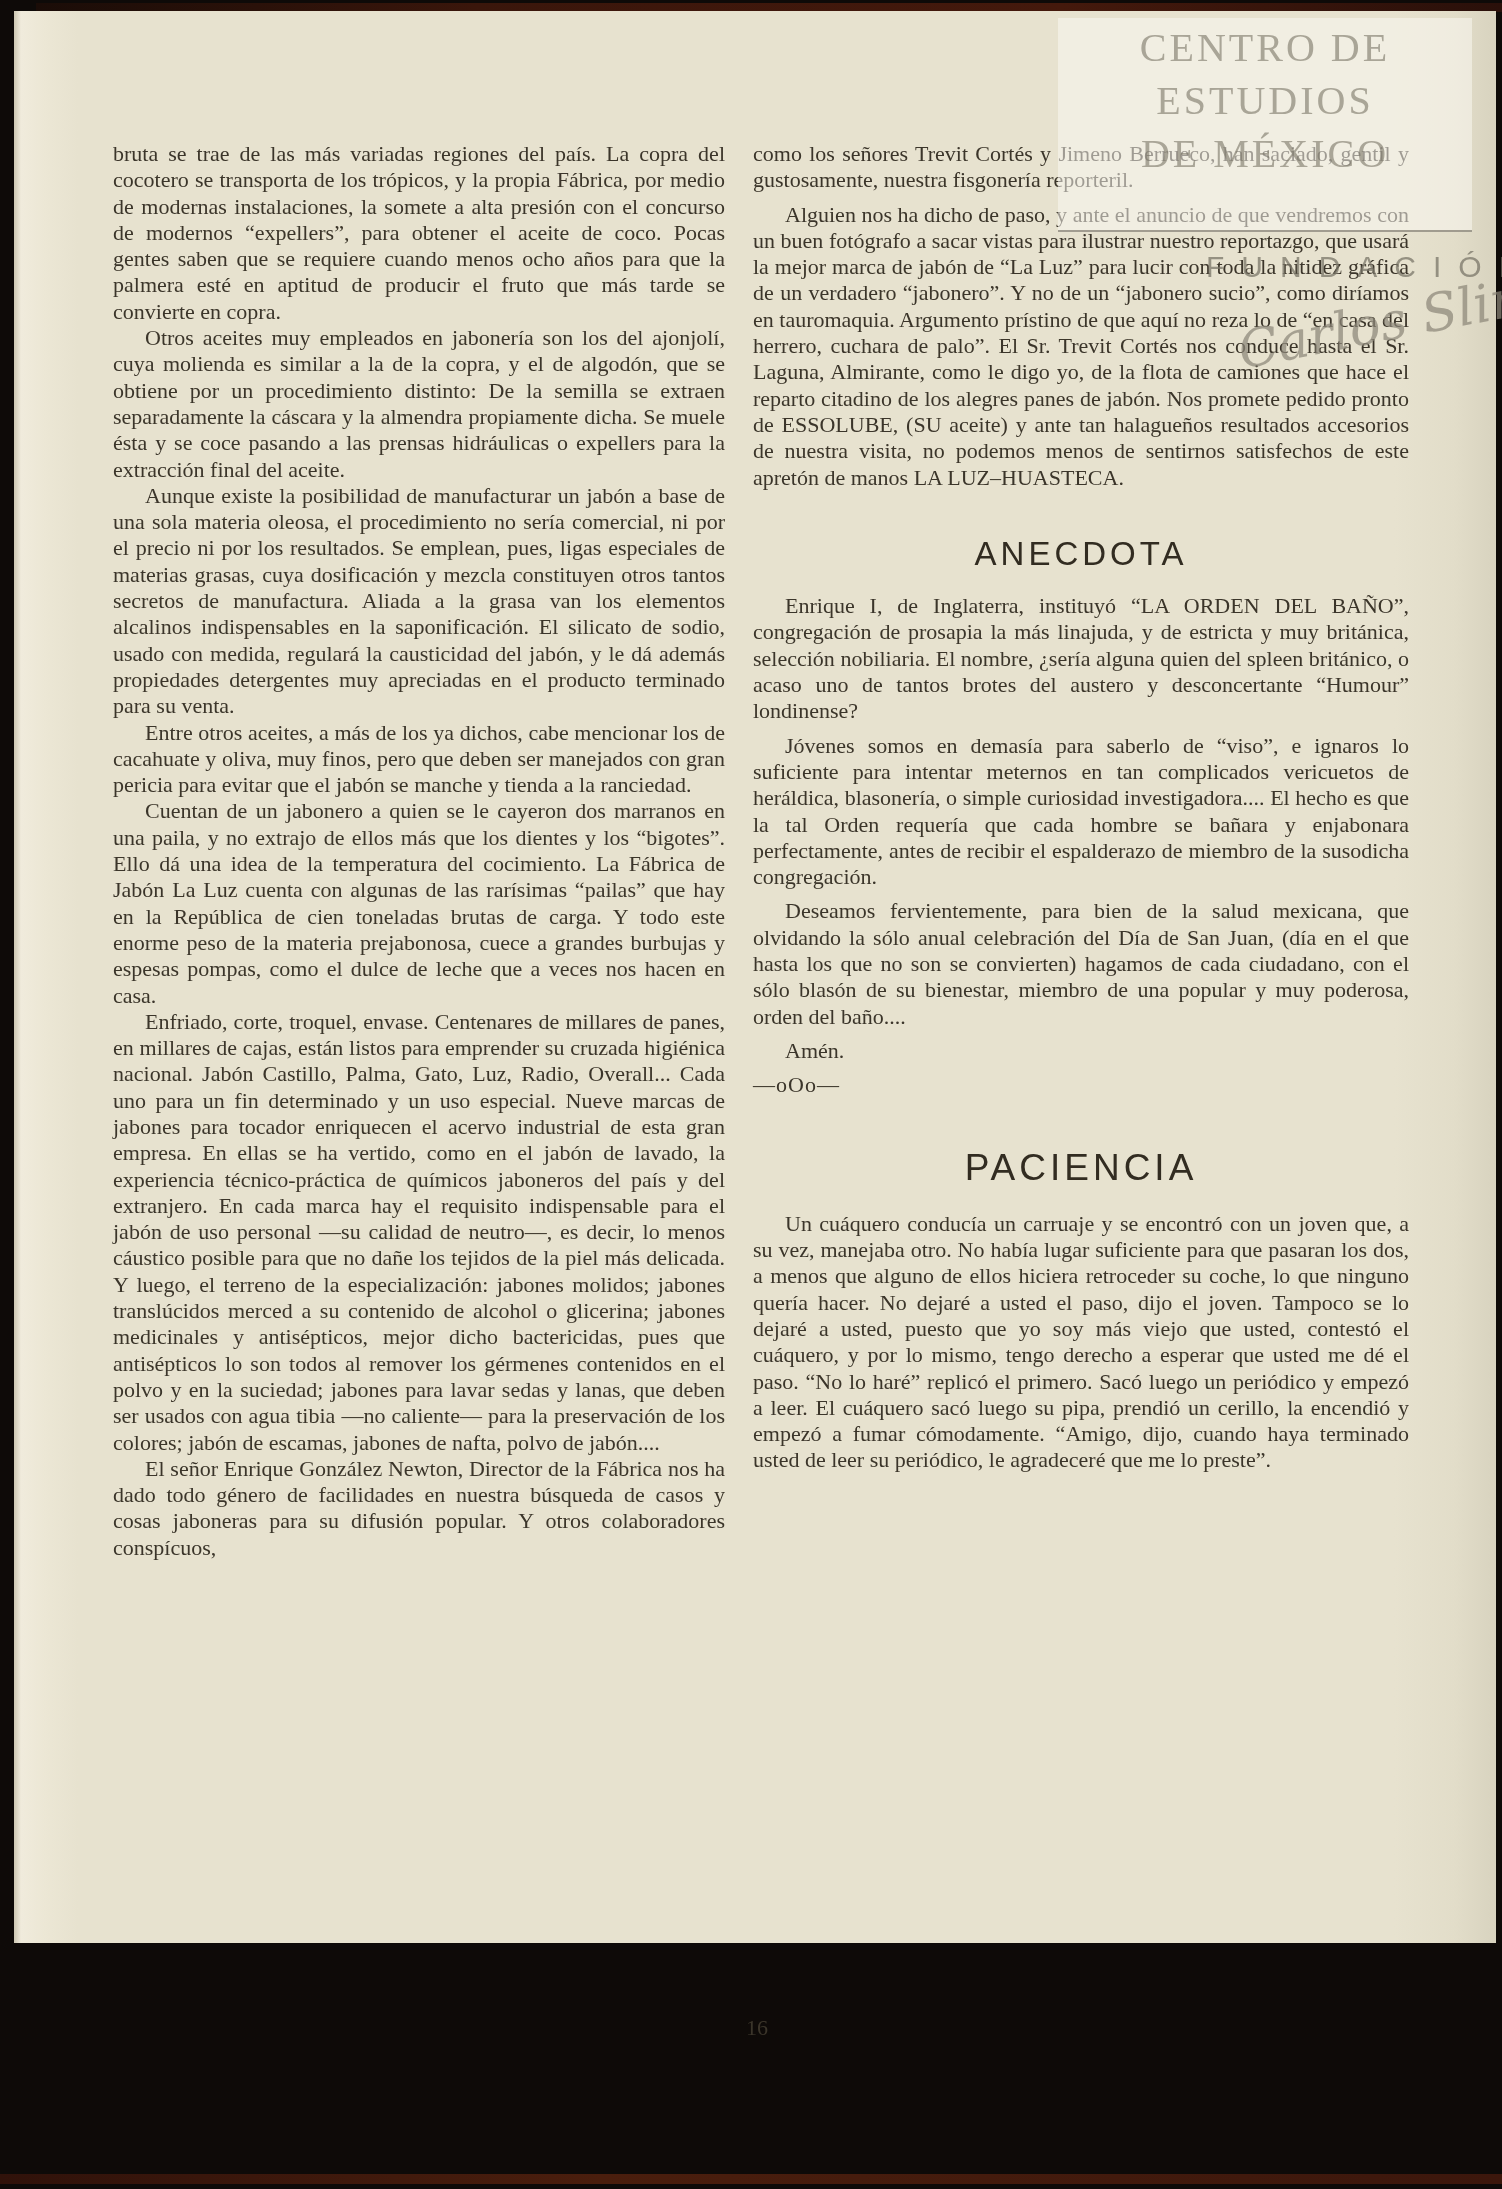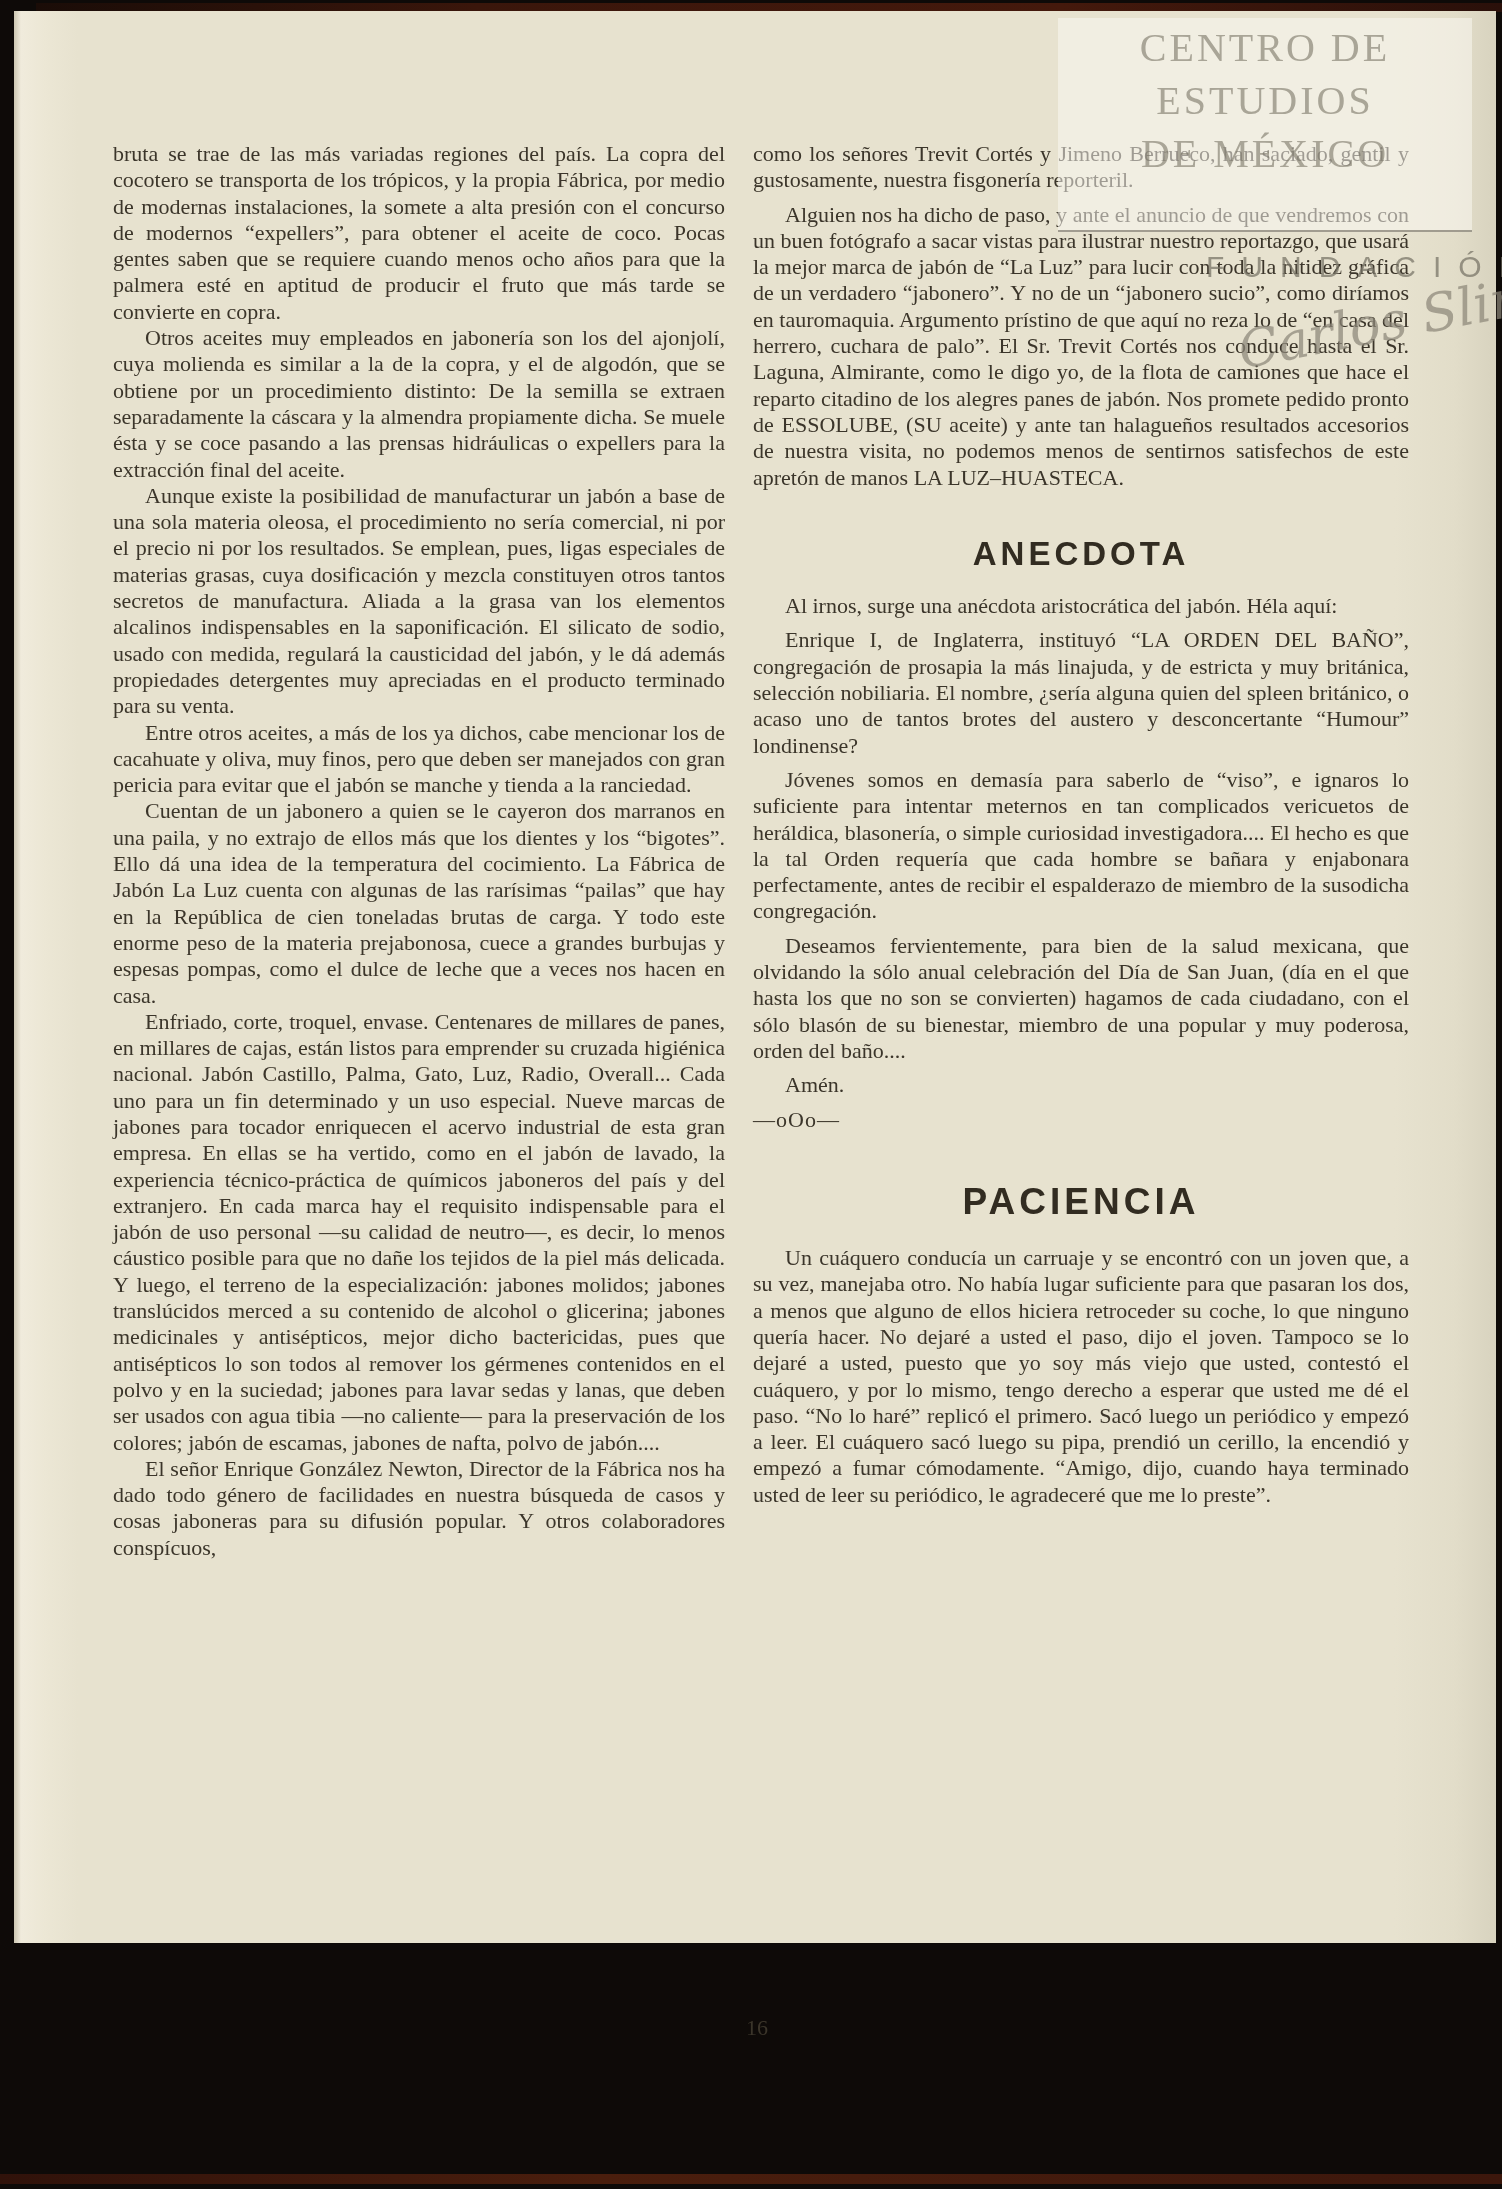--- a/index.html
+++ b/index.html
@@ -31,21 +31,21 @@
     text-align:justify;
     text-rendering:optimizeLegibility;
   }
   .col p { margin:0; text-indent:32px; }
   .col p.no-indent { text-indent:0; }
   .col-left  { left:99px;  width:612px; }
   .col-right { left:739px; width:656px; }
   .col-right p { margin-bottom:8px; }
   .section-heading {
     font-family:"Liberation Sans", sans-serif;
-    font-weight:700;
+    font-weight:400;
     font-size:33px;
     letter-spacing:4px;
     text-align:center;
     color:#322c21;
     margin:50px 0 26px 0;
     text-indent:0;
   }
   .section-heading.paciencia { font-size:37px; margin:56px 0 30px 0; }
   .ooo-divider {
     text-align:left; font-size:22px; letter-spacing:1px;
@@ -101,21 +101,20 @@
       <p>Cuentan de un jabonero a quien se le cayeron dos marranos en una paila, y no extrajo de ellos más que los dientes y los “bigotes”. Ello dá una idea de la temperatura del cocimiento. La Fábrica de Jabón La Luz cuenta con algunas de las rarísimas “pailas” que hay en la República de cien toneladas brutas de carga. Y todo este enorme peso de la materia prejabonosa, cuece a grandes burbujas y espesas pompas, como el dulce de leche que a veces nos hacen en casa.</p>
       <p>Enfriado, corte, troquel, envase. Centenares de millares de panes, en millares de cajas, están listos para emprender su cruzada higiénica nacional. Jabón Castillo, Palma, Gato, Luz, Radio, Overall... Cada uno para un fin determinado y un uso especial. Nueve marcas de jabones para tocador enriquecen el acervo industrial de esta gran empresa. En ellas se ha vertido, como en el jabón de lavado, la experiencia técnico-práctica de químicos jaboneros del país y del extranjero. En cada marca hay el requisito indispensable para el jabón de uso personal —su calidad de neutro—, es decir, lo menos cáustico posible para que no dañe los tejidos de la piel más delicada. Y luego, el terreno de la especialización: jabones molidos; jabones translúcidos merced a su contenido de alcohol o glicerina; jabones medicinales y antisépticos, mejor dicho bactericidas, pues que antisépticos lo son todos al remover los gérmenes contenidos en el polvo y en la suciedad; jabones para lavar sedas y lanas, que deben ser usados con agua tibia —no caliente— para la preservación de los colores; jabón de escamas, jabones de nafta, polvo de jabón....</p>
       <p>El señor Enrique González Newton, Director de la Fábrica nos ha dado todo género de facilidades en nuestra búsqueda de casos y cosas jaboneras para su difusión popular. Y otros colaboradores conspícuos,</p>
     </div>
 
     <div class="col col-right">
       <p class="no-indent">como los señores Trevit Cortés y Jimeno Berrueco, han saciado, gentil y gustosamente, nuestra fisgonería reporteril.</p>
       <p>Alguien nos ha dicho de paso, y ante el anuncio de que vendremos con un buen fotógrafo a sacar vistas para ilustrar nuestro reportazgo, que usará la mejor marca de jabón de “La Luz” para lucir con toda la nitidez gráfica de un verdadero “jabonero”. Y no de un “jabonero sucio”, como diríamos en tauromaquia. Argumento prístino de que aquí no reza lo de “en casa del herrero, cuchara de palo”. El Sr. Trevit Cortés nos conduce hasta el Sr. Laguna, Almirante, como le digo yo, de la flota de camiones que hace el reparto citadino de los alegres panes de jabón. Nos promete pedido pronto de ESSOLUBE, (SU aceite) y ante tan halagueños resultados accesorios de nuestra visita, no podemos menos de sentirnos satisfechos de este apretón de manos LA LUZ–HUASTECA.</p>
 
       <div class="section-heading">ANECDOTA</div>
-      <p>Al irnos, surge una anécdota aristocrática del jabón. Héla aquí:</p>
       <p>Enrique I, de Inglaterra, instituyó “LA ORDEN DEL BAÑO”, congregación de prosapia la más linajuda, y de estricta y muy británica, selección nobiliaria. El nombre, ¿sería alguna quien del spleen británico, o acaso uno de tantos brotes del austero y desconcertante “Humour” londinense?</p>
       <p>Jóvenes somos en demasía para saberlo de “viso”, e ignaros lo suficiente para intentar meternos en tan complicados vericuetos de heráldica, blasonería, o simple curiosidad investigadora.... El hecho es que la tal Orden requería que cada hombre se bañara y enjabonara perfectamente, antes de recibir el espalderazo de miembro de la susodicha congregación.</p>
       <p>Deseamos fervientemente, para bien de la salud mexicana, que olvidando la sólo anual celebración del Día de San Juan, (día en el que hasta los que no son se convierten) hagamos de cada ciudadano, con el sólo blasón de su bienestar, miembro de una popular y muy poderosa, orden del baño....</p>
       <p>Amén.</p>
 
       <div class="ooo-divider">—oOo—</div>
 
       <div class="section-heading paciencia">PACIENCIA</div>
       <p>Un cuáquero conducía un carruaje y se encontró con un joven que, a su vez, manejaba otro. No había lugar suficiente para que pasaran los dos, a menos que alguno de ellos hiciera retroceder su coche, lo que ninguno quería hacer. No dejaré a usted el paso, dijo el joven. Tampoco se lo dejaré a usted, puesto que yo soy más viejo que usted, contestó el cuáquero, y por lo mismo, tengo derecho a esperar que usted me dé el paso. “No lo haré” replicó el primero. Sacó luego un periódico y empezó a leer. El cuáquero sacó luego su pipa, prendió un cerillo, la encendió y empezó a fumar cómodamente. “Amigo, dijo, cuando haya terminado usted de leer su periódico, le agradeceré que me lo preste”.</p>
     </div>

